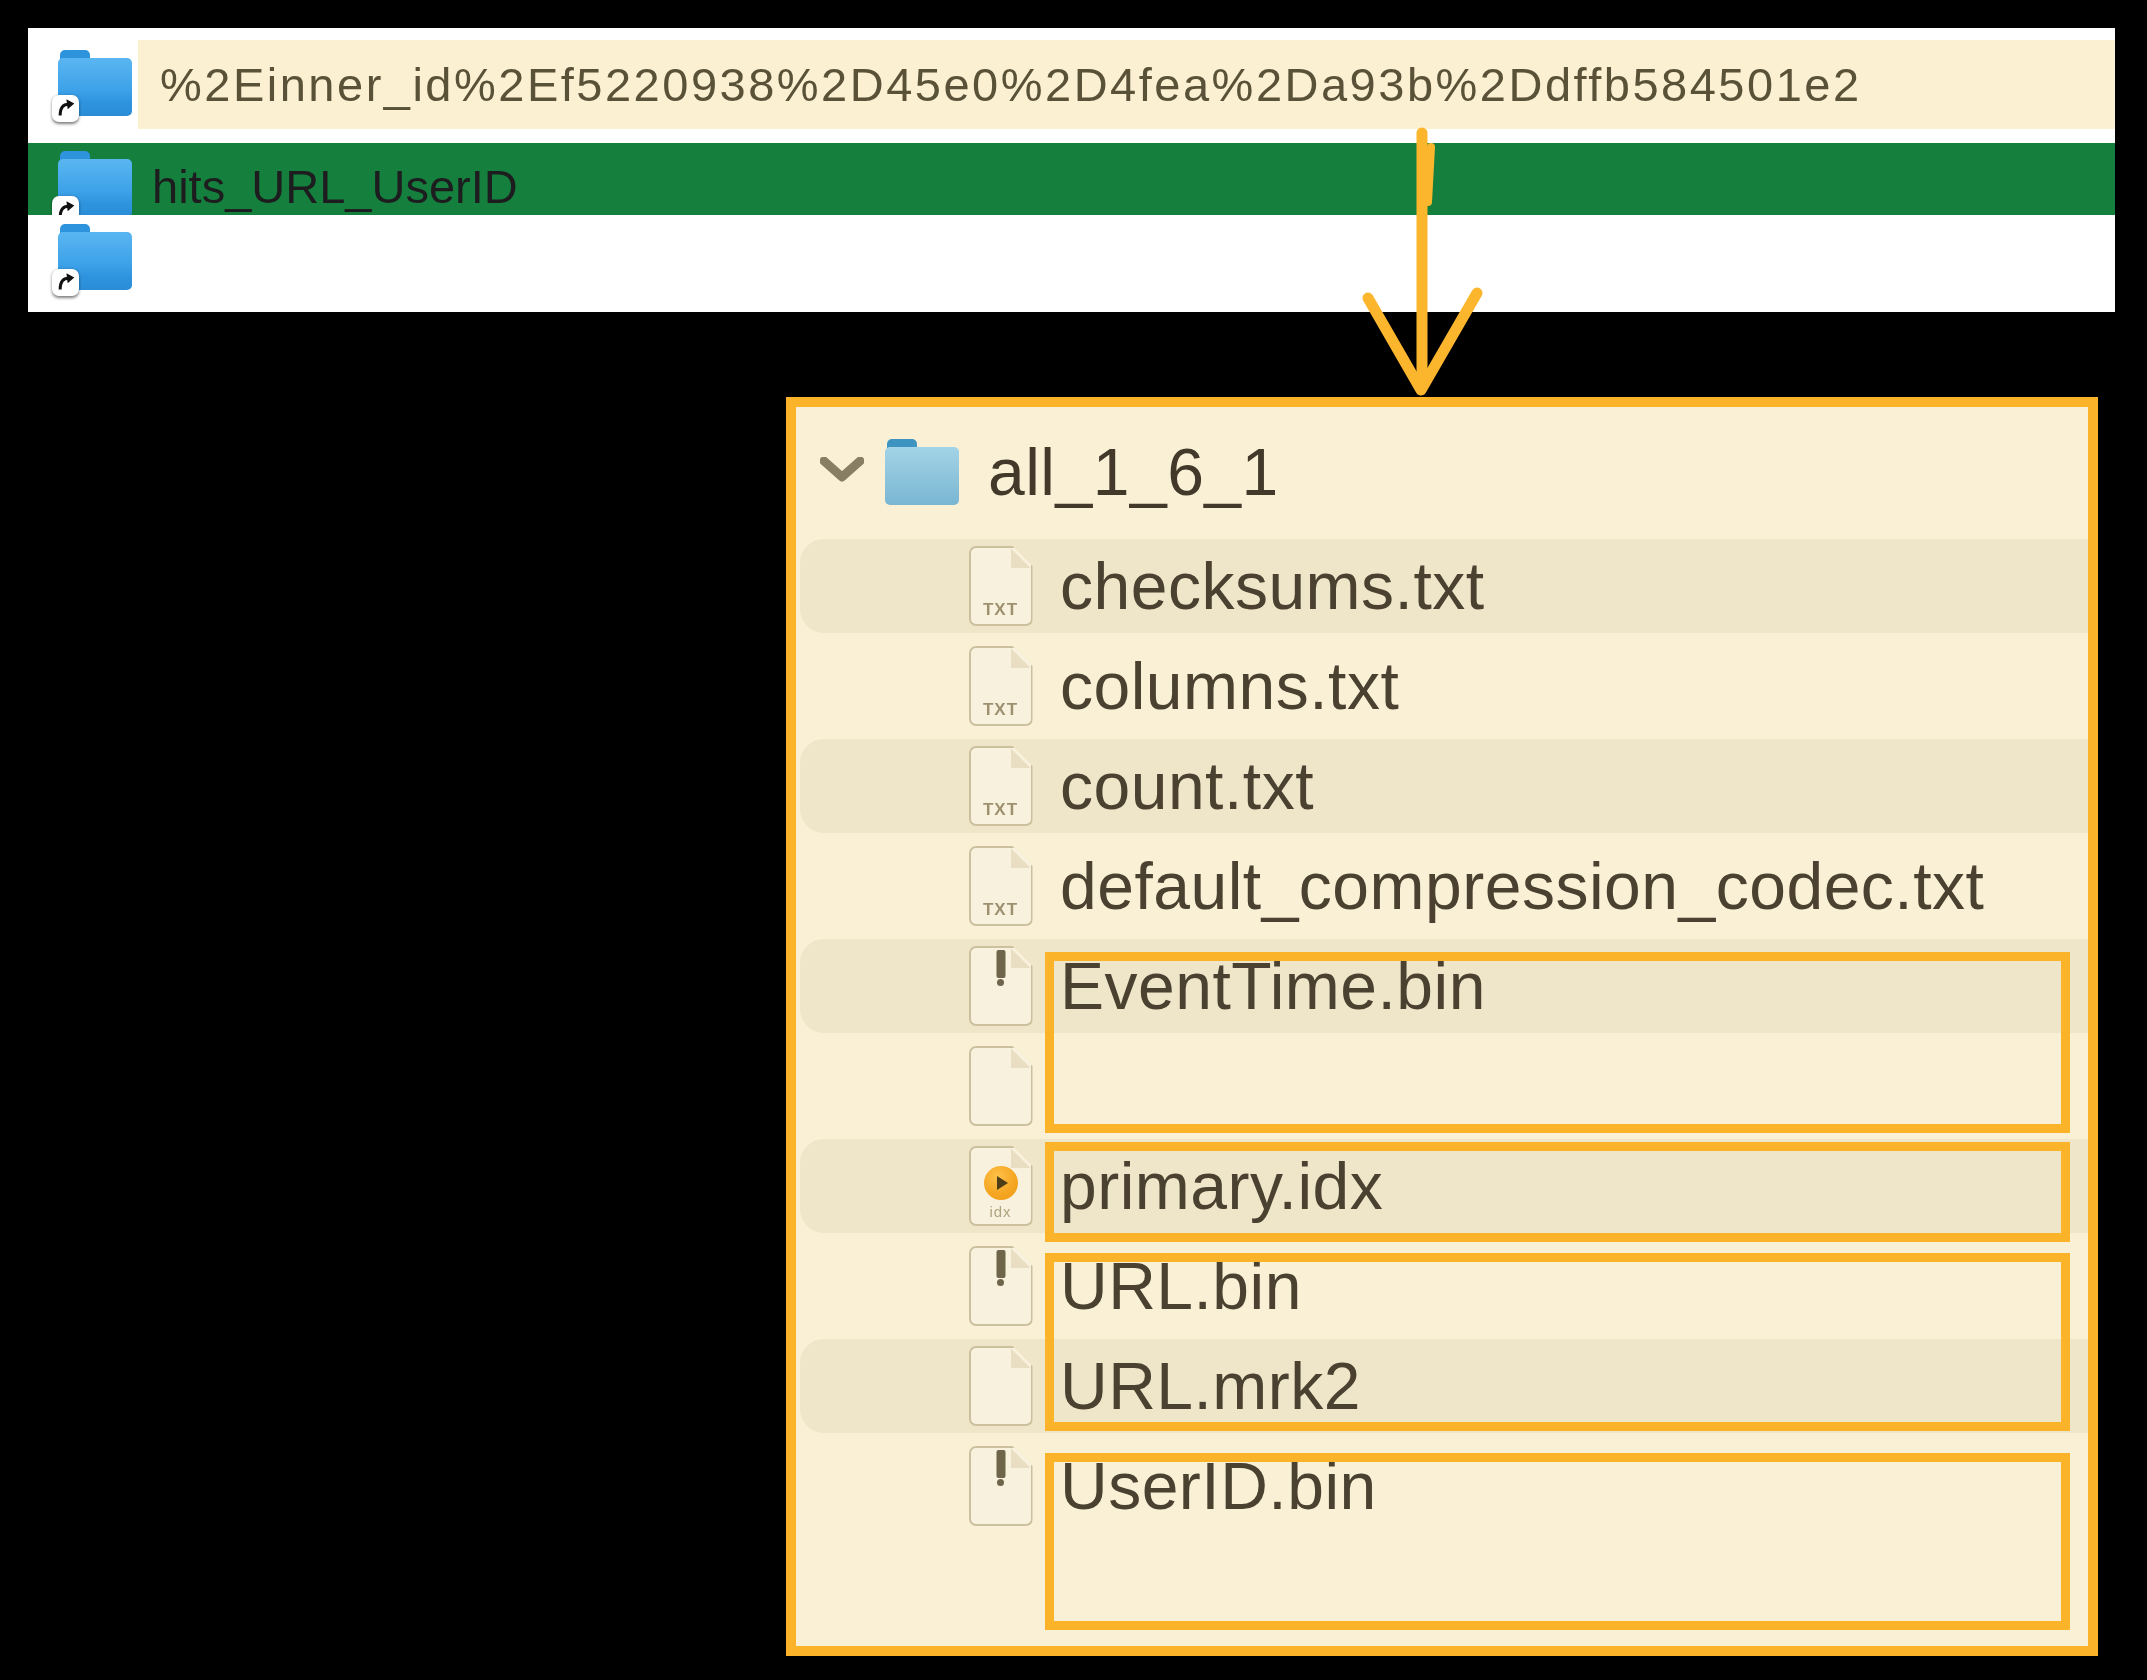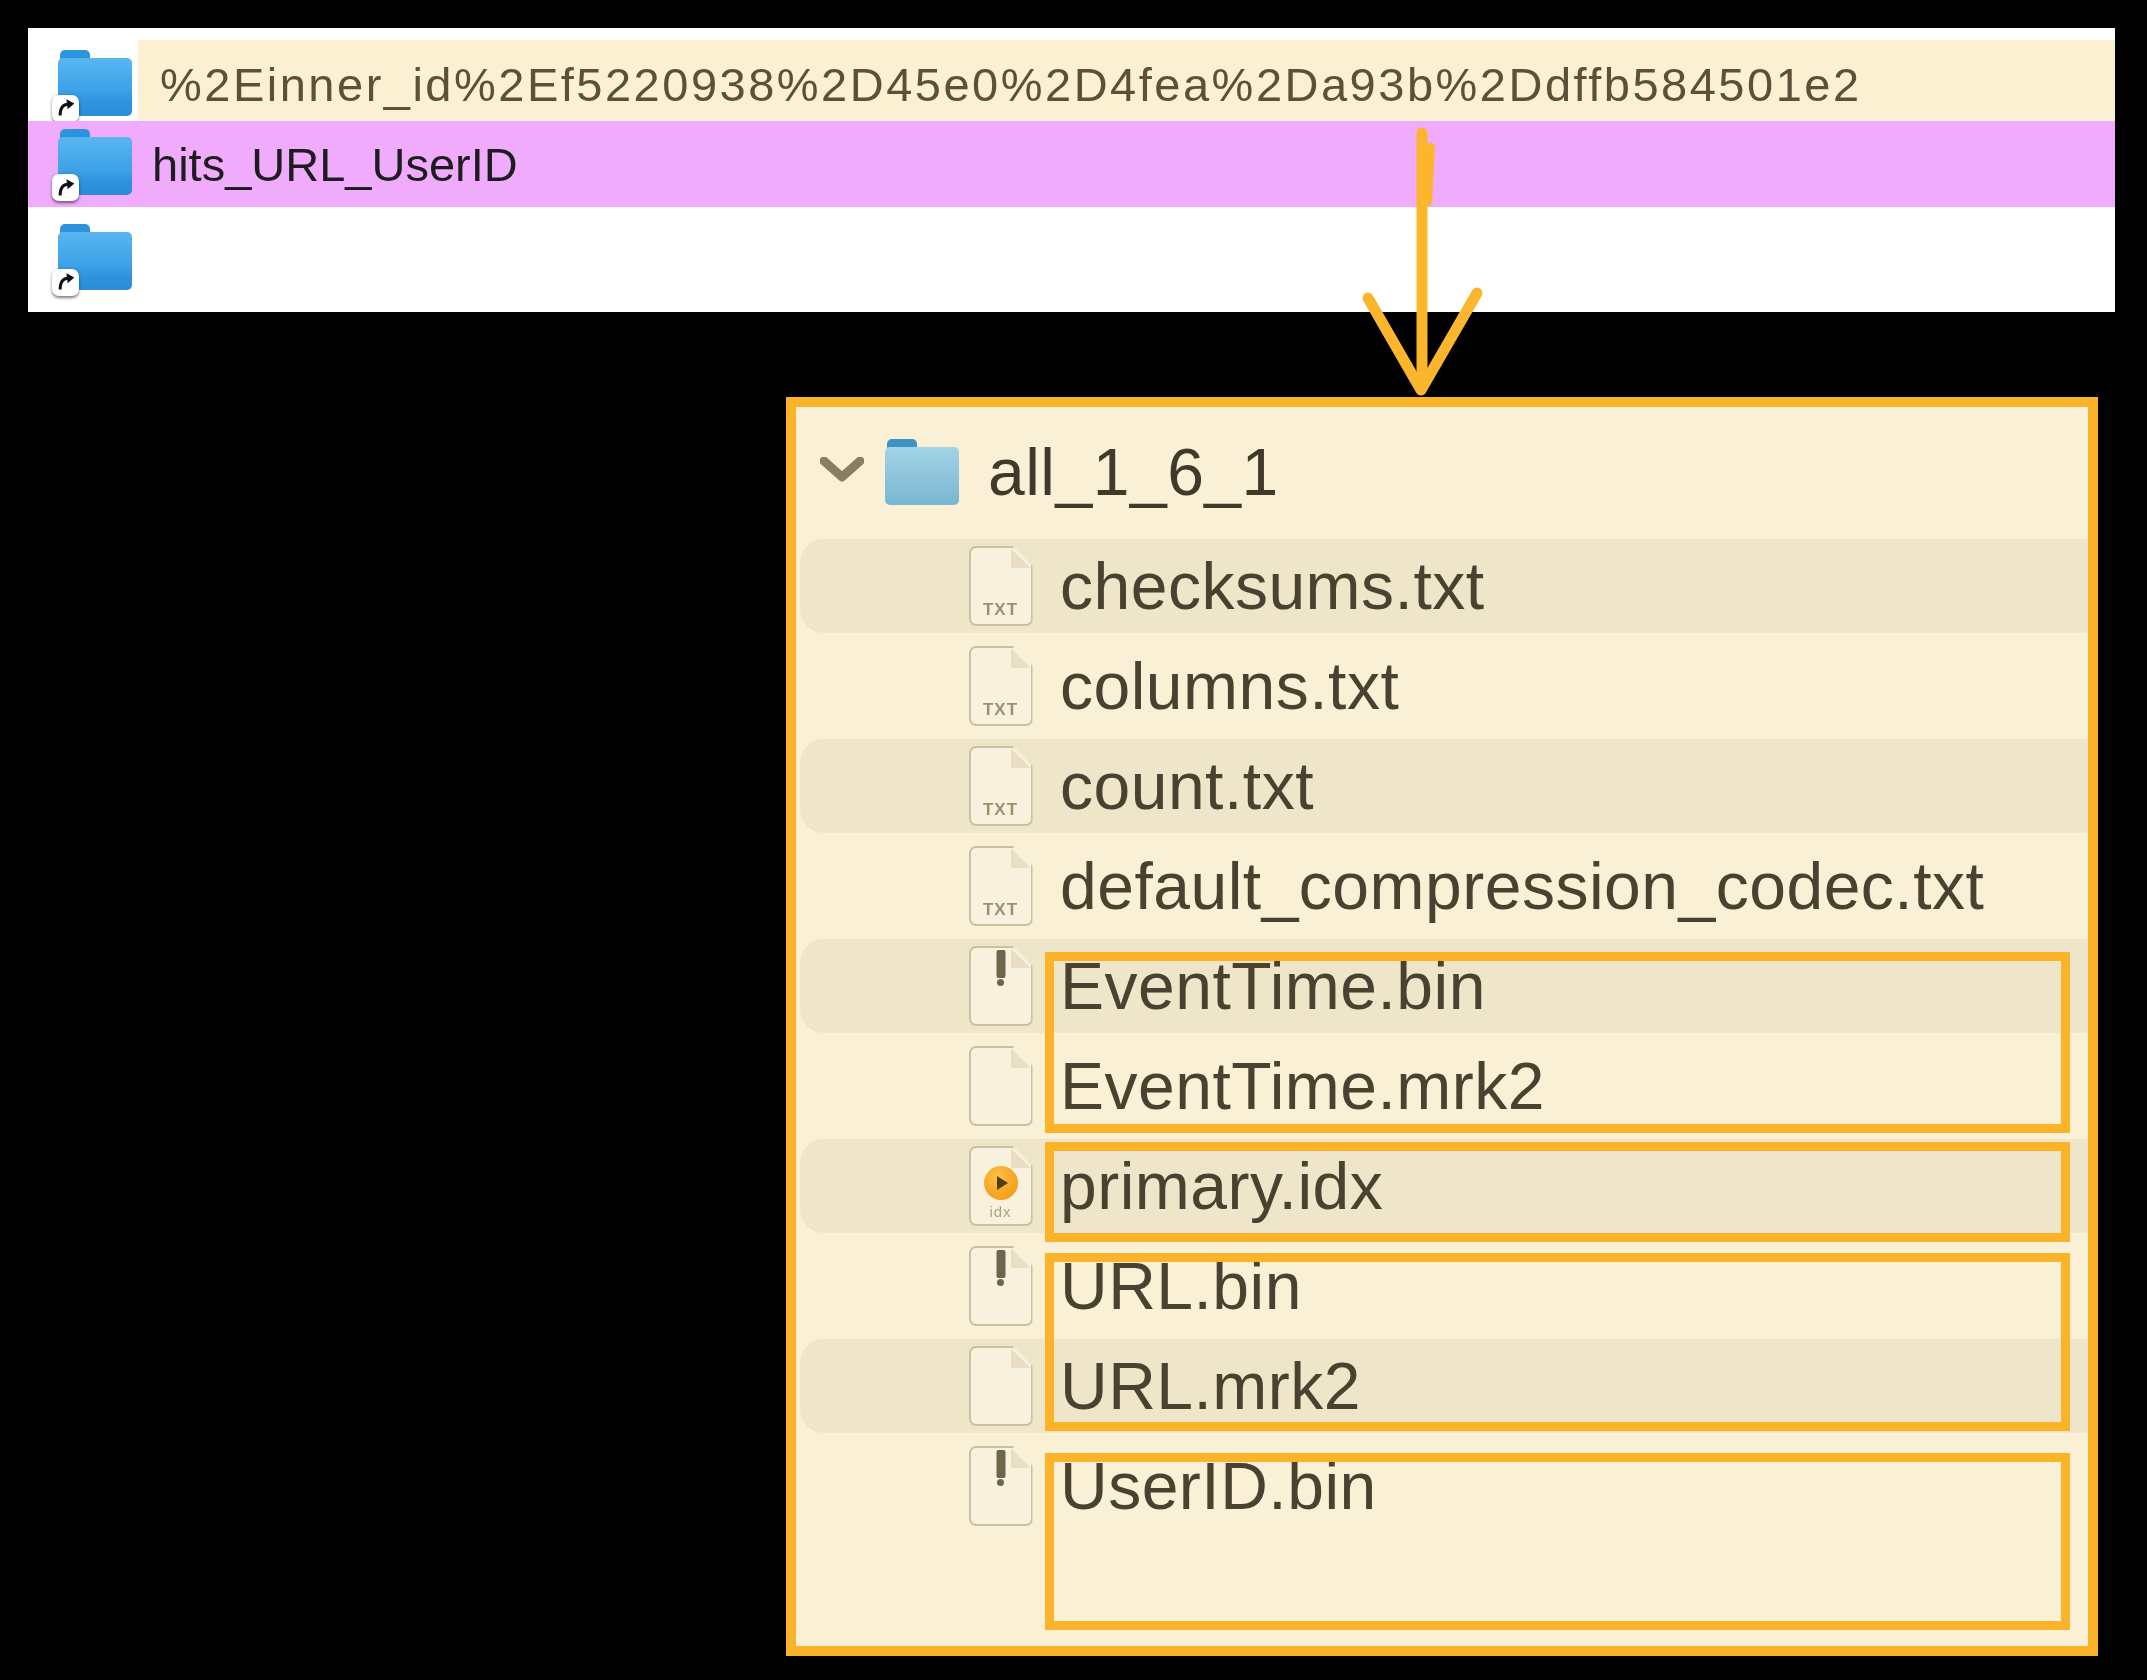--- a/index.html
+++ b/index.html
@@ -5,21 +5,21 @@
   html,body{margin:0;padding:0;}
   body{
     width:2147px;height:1680px;position:relative;background:#000;
     font-family:"Liberation Sans", sans-serif;overflow:hidden;
   }
 
   
   #panel1{position:absolute;left:28px;top:28px;width:2087px;height:284px;background:#fff;}
   .p1row{position:absolute;left:0;width:100%;display:flex;align-items:center;}
   #p1r1{top:12px;height:89px;background:linear-gradient(to right,transparent 110px,#fbf0d2 110px);}
-  #p1r2{top:93px;height:86px;background:#f0abfc;}
+  #p1r2{top:115px;height:86px;background:#15803d;}
   #p1r3{top:187px;height:87px;background:#fff;}
   .p1name{margin-left:124px;font-size:47px;color:#1d1d1f;white-space:nowrap;}
   #p1r1 .p1name{margin-left:132px;color:#5a5238;letter-spacing:2.5px;}
 
   
   .folder{display:block;width:74px;height:66px;position:relative;flex:0 0 auto;}
   .p1row .folder{position:absolute;left:30px;top:50%;transform:translateY(-53%);}
   .folder .tab{position:absolute;top:0;left:2px;width:30px;height:16px;border-radius:5px 5px 0 0;background:#2e93dd;}
   .folder .fbody{position:absolute;top:8px;left:0;width:74px;height:58px;border-radius:5px;
     background:linear-gradient(to bottom,#5ab6f1 0%,#3da2e8 55%,#2e93de 78%,#2b8cd6 100%);}
@@ -188,21 +188,20 @@
       </span>
     <span class="fname">EventTime.bin</span>
   </div>
 
   <div class="prow" style="top:629px">
     <span class="icon-slot">
         <span class="doc">
           <span class="fold"></span>
         </span>
       </span>
-    <span class="fname">EventTime.mrk2</span>
   </div>
 
   <div class="prow" style="top:729px">
     <span class="stripe"></span>
     <span class="icon-slot">
         <span class="doc">
           <span class="fold"></span>
           <span class="idxdot"></span>
           <span class="ext small">idx</span>
         </span>

